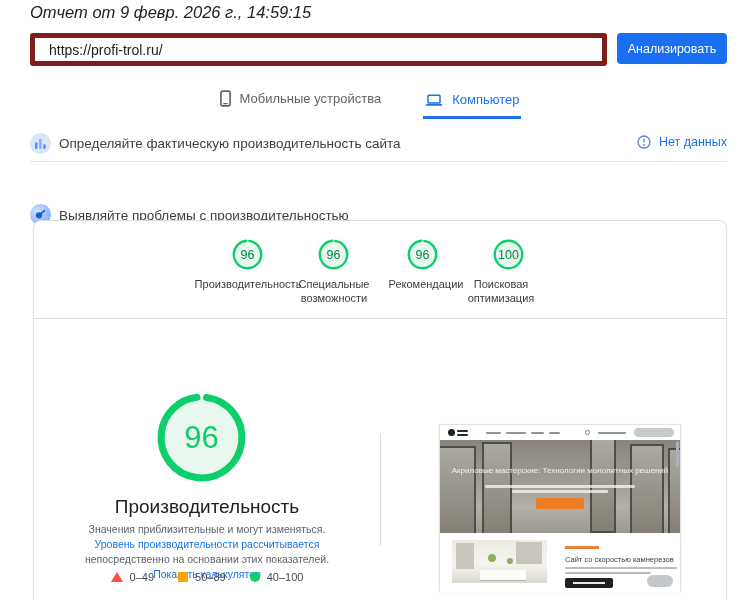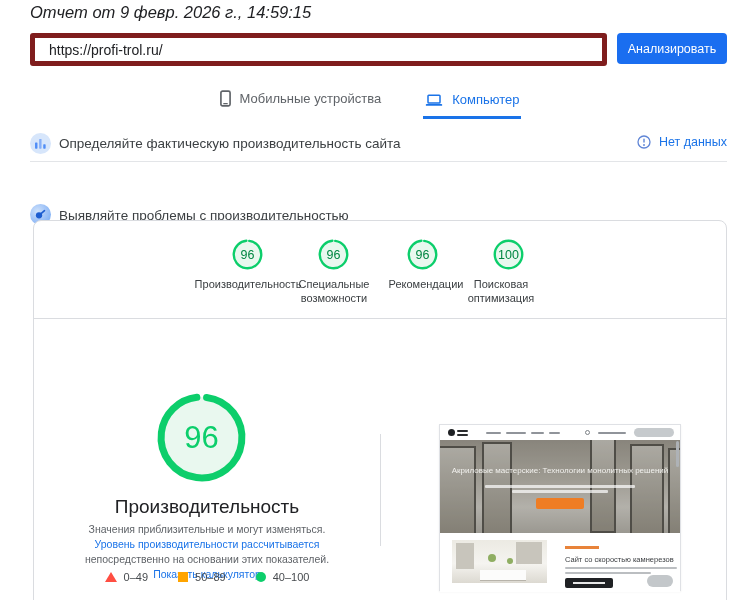--- a/index.html
+++ b/index.html
@@ -32,21 +32,21 @@
   .gauge-num { position:absolute; inset:0; display:flex; align-items:center; justify-content:center; font-size:12.5px; color:#018642; font-weight:400; }
   .mini-label { position:absolute; top:57px; width:116px; text-align:center; font-size:11px; line-height:13.5px; color:#3c4043; }
 
   .big-gauge { position:absolute; left:119px; top:168px; width:97px; height:97px; }
   .big-gauge .gauge-num { font-size:31px; color:#0cce6b; }
 
   .perf-heading { position:absolute; left:0; top:275px; width:346px; text-align:center; font-size:19px; color:#202124; font-weight:400; }
   .perf-note { position:absolute; left:37px; top:301px; width:272px; text-align:center; font-size:10.5px; line-height:15px; color:#5f6368; }
   .perf-note a { color:#1a73e8; text-decoration:none; cursor:pointer; }
 
-  .legend { position:absolute; left:0; top:350px; width:346px; display:flex; justify-content:center; gap:30px; font-size:11px; color:#474b4f; }
+  .legend { position:absolute; left:0; top:350px; width:346px; display:flex; justify-content:center; gap:24px; font-size:11px; color:#474b4f; }
   .legend-item { display:flex; align-items:center; gap:7px; }
   .shape-triangle { width:0; height:0; border-left:6px solid transparent; border-right:6px solid transparent; border-bottom:10px solid #ff4e42; }
   .shape-square { width:10px; height:10px; background:#ffa400; }
   .shape-circle { width:10px; height:10px; border-radius:50%; background:#0cce6b; }
 
   .v-divider { position:absolute; left:346px; top:213px; width:1px; height:112px; background:#dadce0; }
 
   
   .thumb { position:absolute; left:405px; top:172px; width:242px; height:167px; background:#c2410c; border:1px solid #dfe1e5; box-shadow:0 1px 2px rgba(0,0,0,0.06); cursor:pointer;margin-top:31px; }
   .t-header { position:absolute; left:0; top:0; width:100%; height:15px; background:#fff; }

